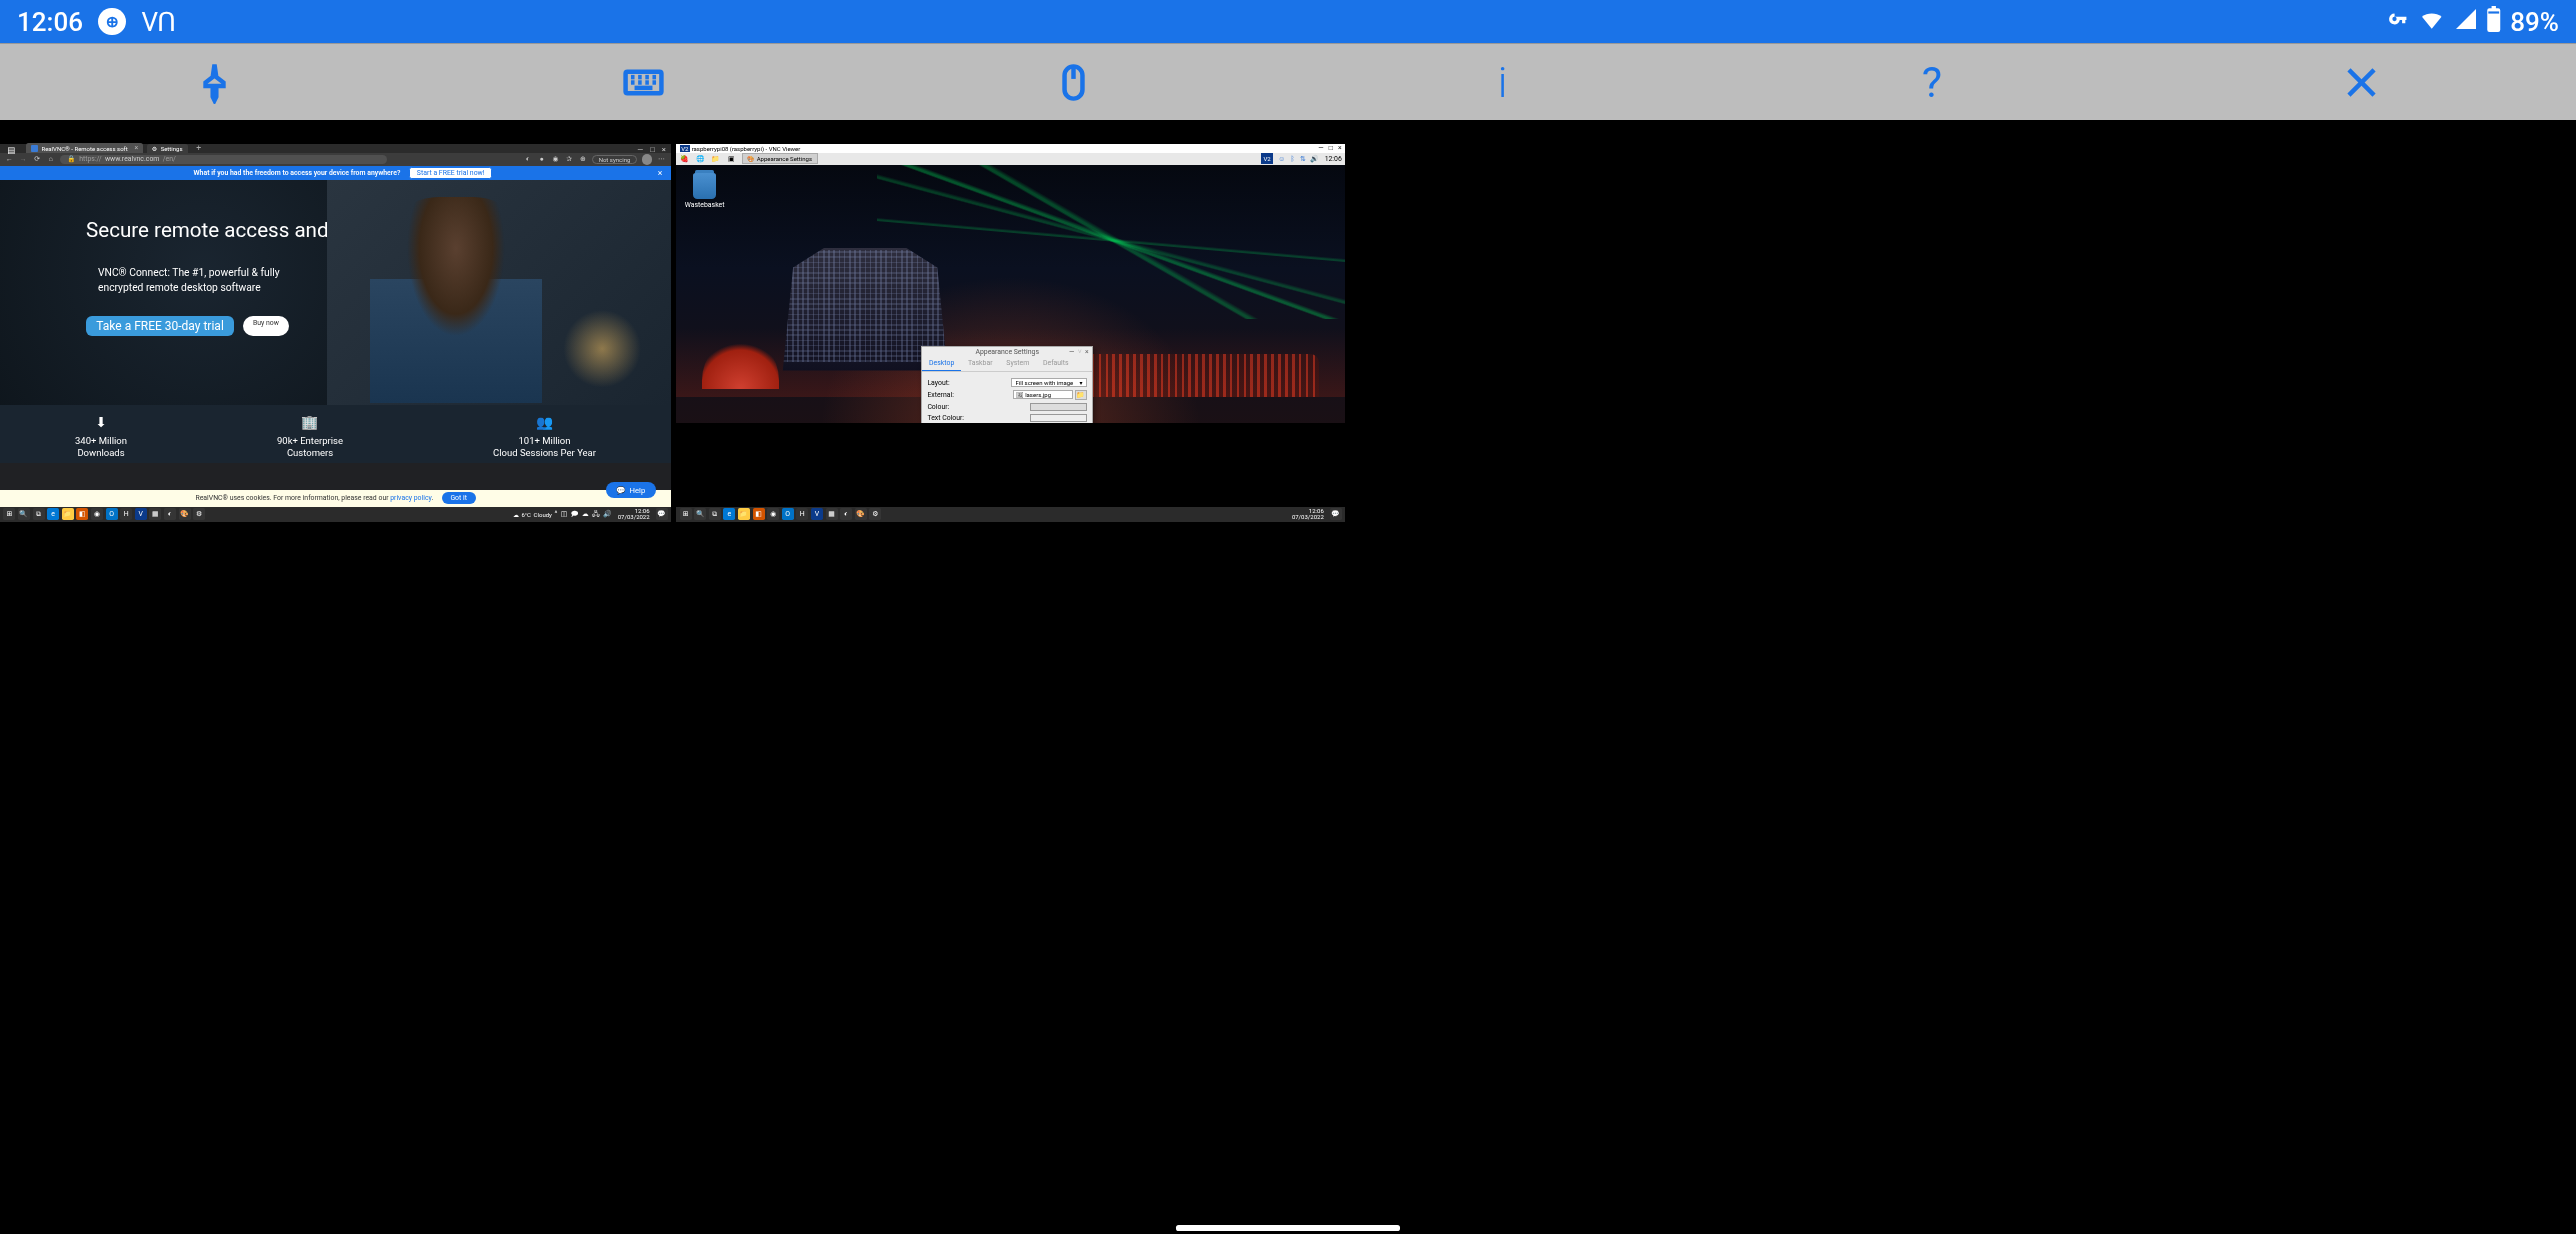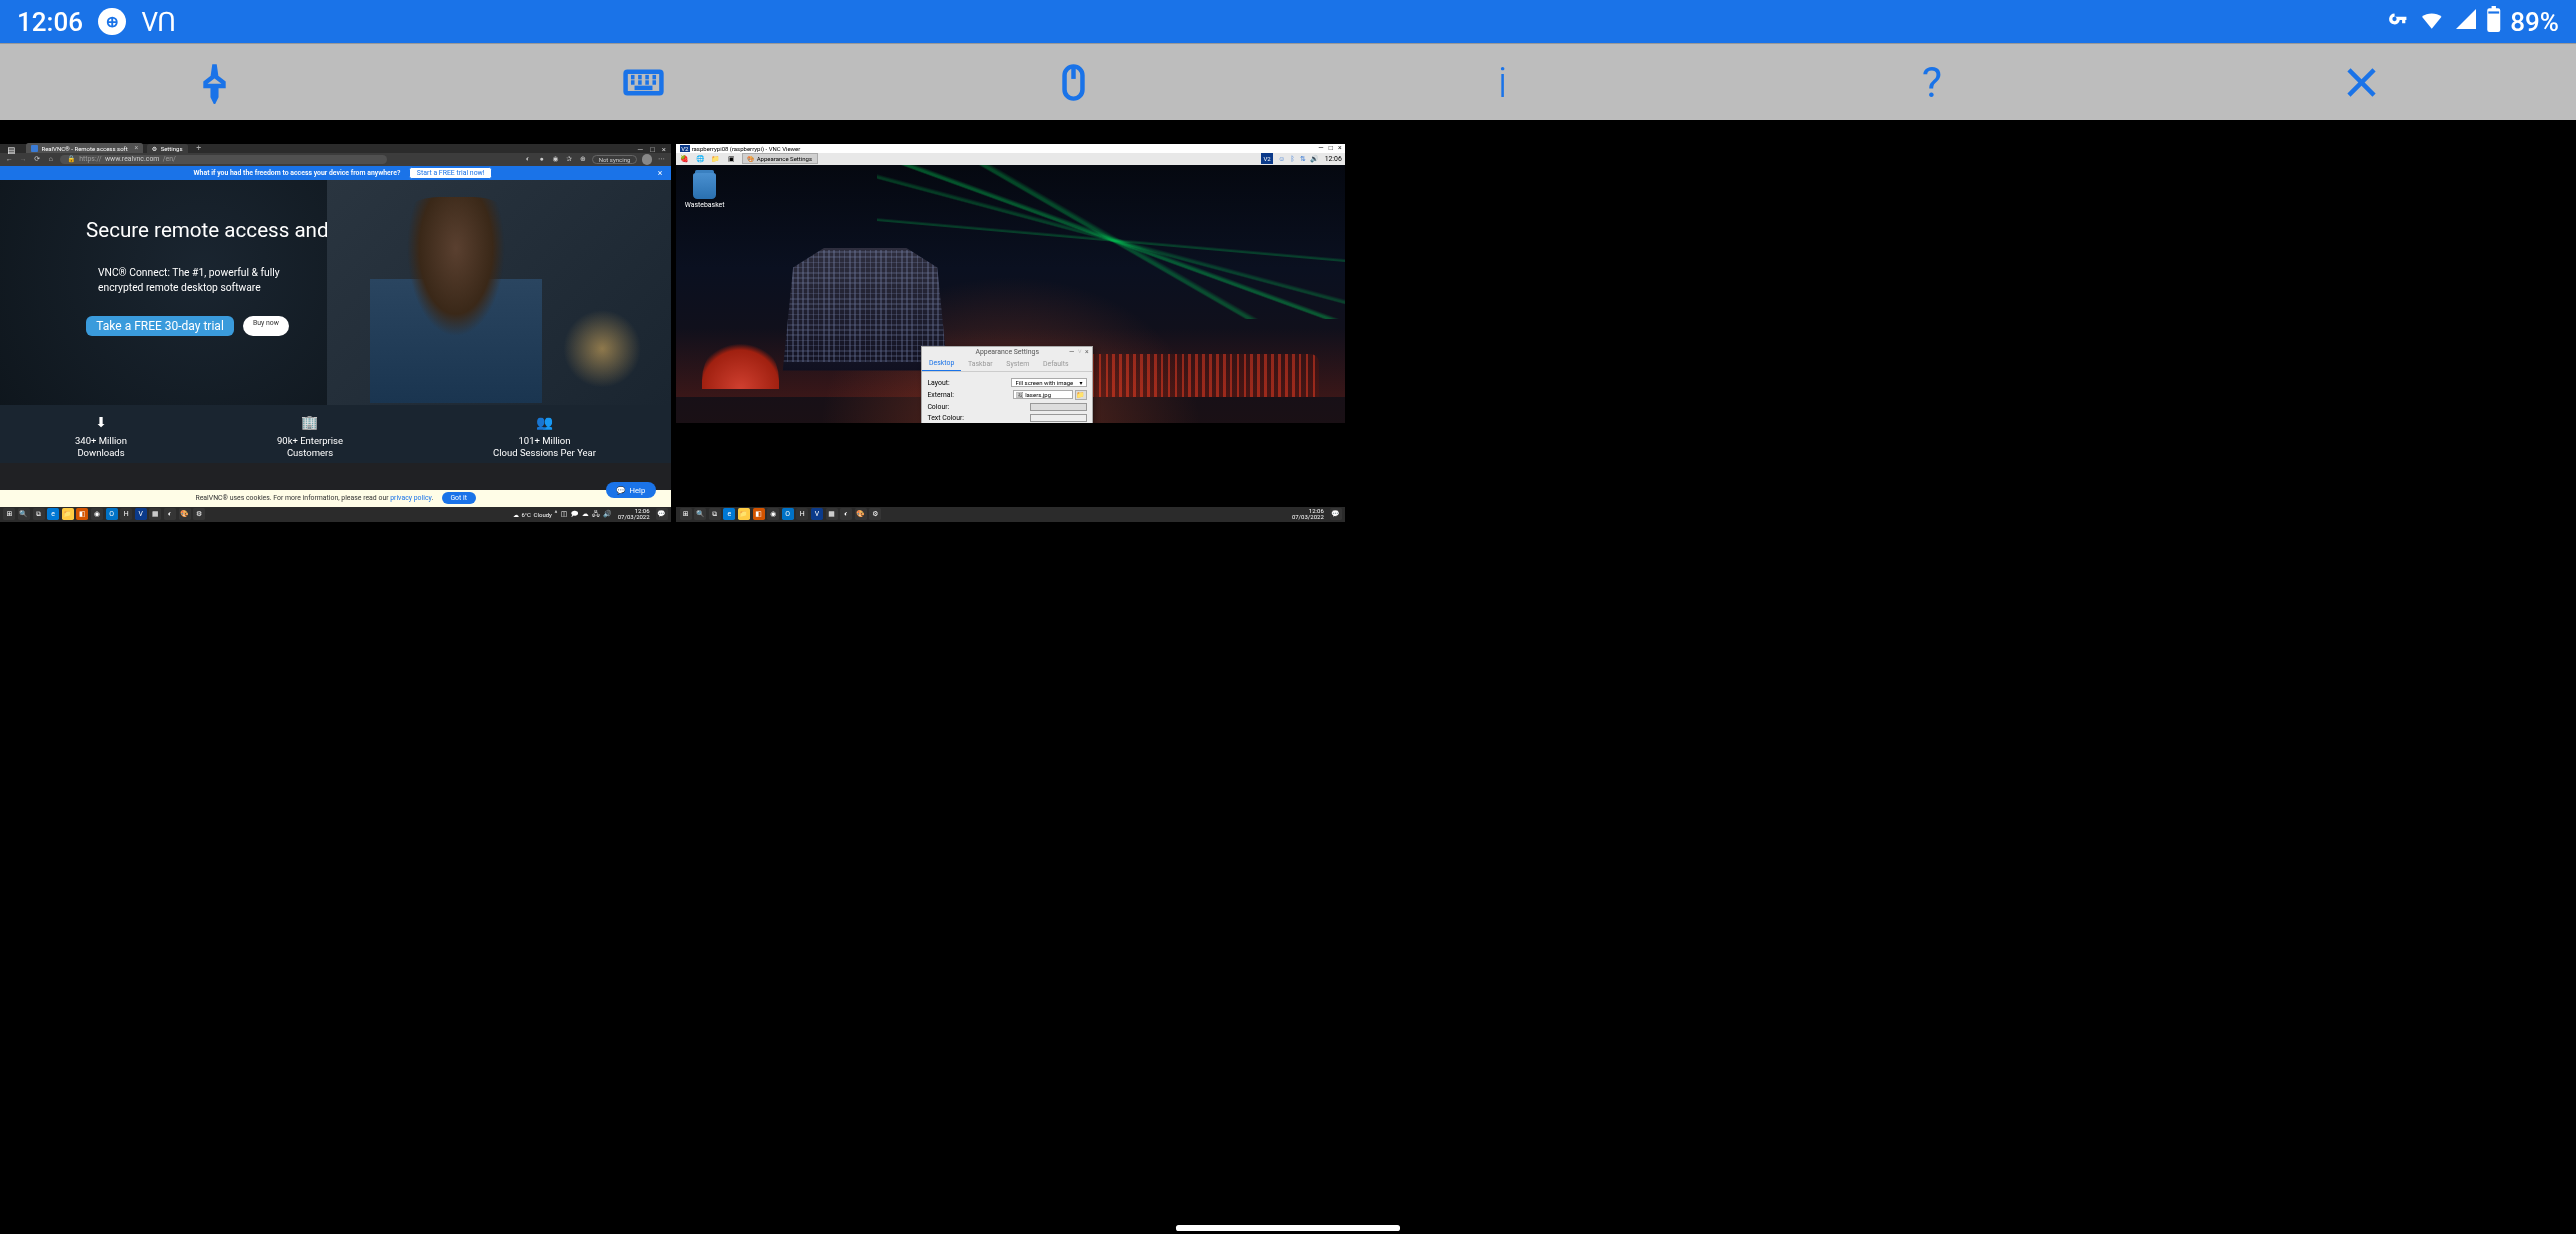--- a/index.html
+++ b/index.html
@@ -92,21 +92,21 @@
   .stadium { position:absolute; bottom:26px; right:26px; width:241px; height:43px; background: repeating-linear-gradient(90deg, rgba(255,60,30,.5) 0 2.6px, rgba(100,20,10,.3) 2.6px 6.9px); border-radius: 8.6px 8.6px 0 0; }
 
   .wastebasket { position:absolute; top:8.6px; left:8.6px; text-align:center; font-size:6.9px; }
   .wastebasket .wb-icon { width:22.4px; height:26px; margin:0 auto 1.7px; background:linear-gradient(180deg,#4a90d0,#2a70b0); border-radius:2.6px 2.6px 4.3px 4.3px; position:relative; }
   .wastebasket .wb-icon::before { content:""; position:absolute; top:-3.4px; left:1.7px; right:1.7px; height:3.4px; background:#3a80c0; border-radius:1.7px 1.7px 0 0; }
 
   
   .appearance-dlg { position:absolute; top:181px; left:245px; width:172px; background:#ededed; border:0.9px solid #aaa; color:#000; font-size:6.9px; box-shadow: 1.7px 1.7px 5.2px rgba(0,0,0,.4); }
   .dlg-title { height:10.3px; background:#ededed; display:flex; align-items:center; justify-content:center; position:relative; font-size:6.9px; color:#555; }
   .dlg-title .dlg-btns { position:absolute; right:3.4px; display:flex; gap:3.4px; font-size:6.9px; }
-  .dlg-tabs { display:flex; border-bottom:0.9px solid #ccc;align-items:flex-end; }
+  .dlg-tabs { display:flex; border-bottom:0.9px solid #ccc; }
   .dlg-tab { padding:2.6px 6.9px; font-size:6.9px; color:#999; }
   .dlg-tab.active { color:#1a73e8; border-bottom:1.7px solid #1a73e8; }
   .dlg-body { padding:3.4px 5.2px; }
   .dlg-row { display:flex; align-items:center; justify-content:space-between; margin:2.6px 0; }
   .dlg-row label { font-size:6.9px; }
   .dlg-select { background:#fff; border:0.9px solid #aaa; padding:0 3.4px; font-size:6px; width:76px; display:flex; justify-content:space-between; align-items:center; }
   .dlg-swatch { width:57px; height:8.6px; border:0.9px solid #999; background:#ddd; }
   .dlg-picture { display:flex; align-items:center; gap:1.7px; }
   .dlg-picture .fname { background:#fff; border:0.9px solid #aaa; width:60px; font-size:6px; padding:0 1.7px; }
   .dlg-picture .browse { width:12px; height:10.3px; background:#ddd; border:0.9px solid #aaa; display:flex; align-items:center; justify-content:center; font-size:6.9px; }

